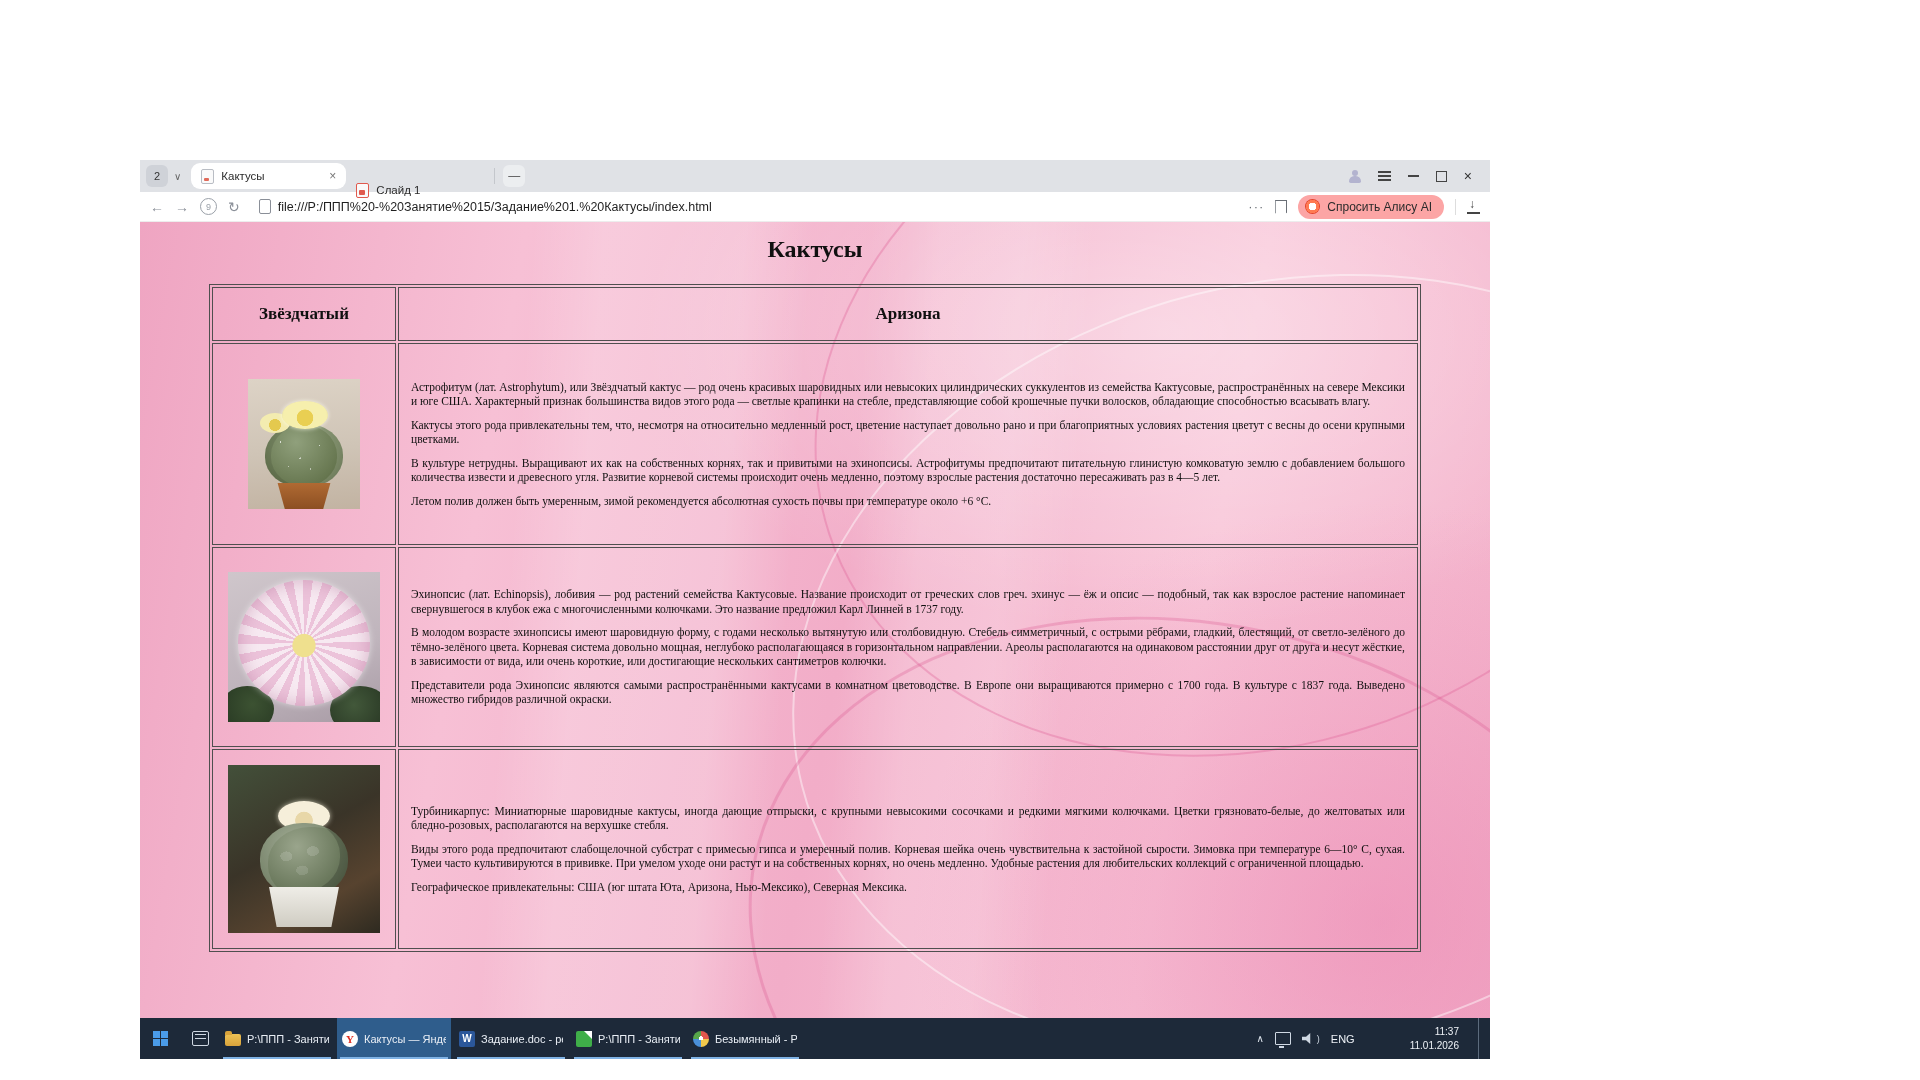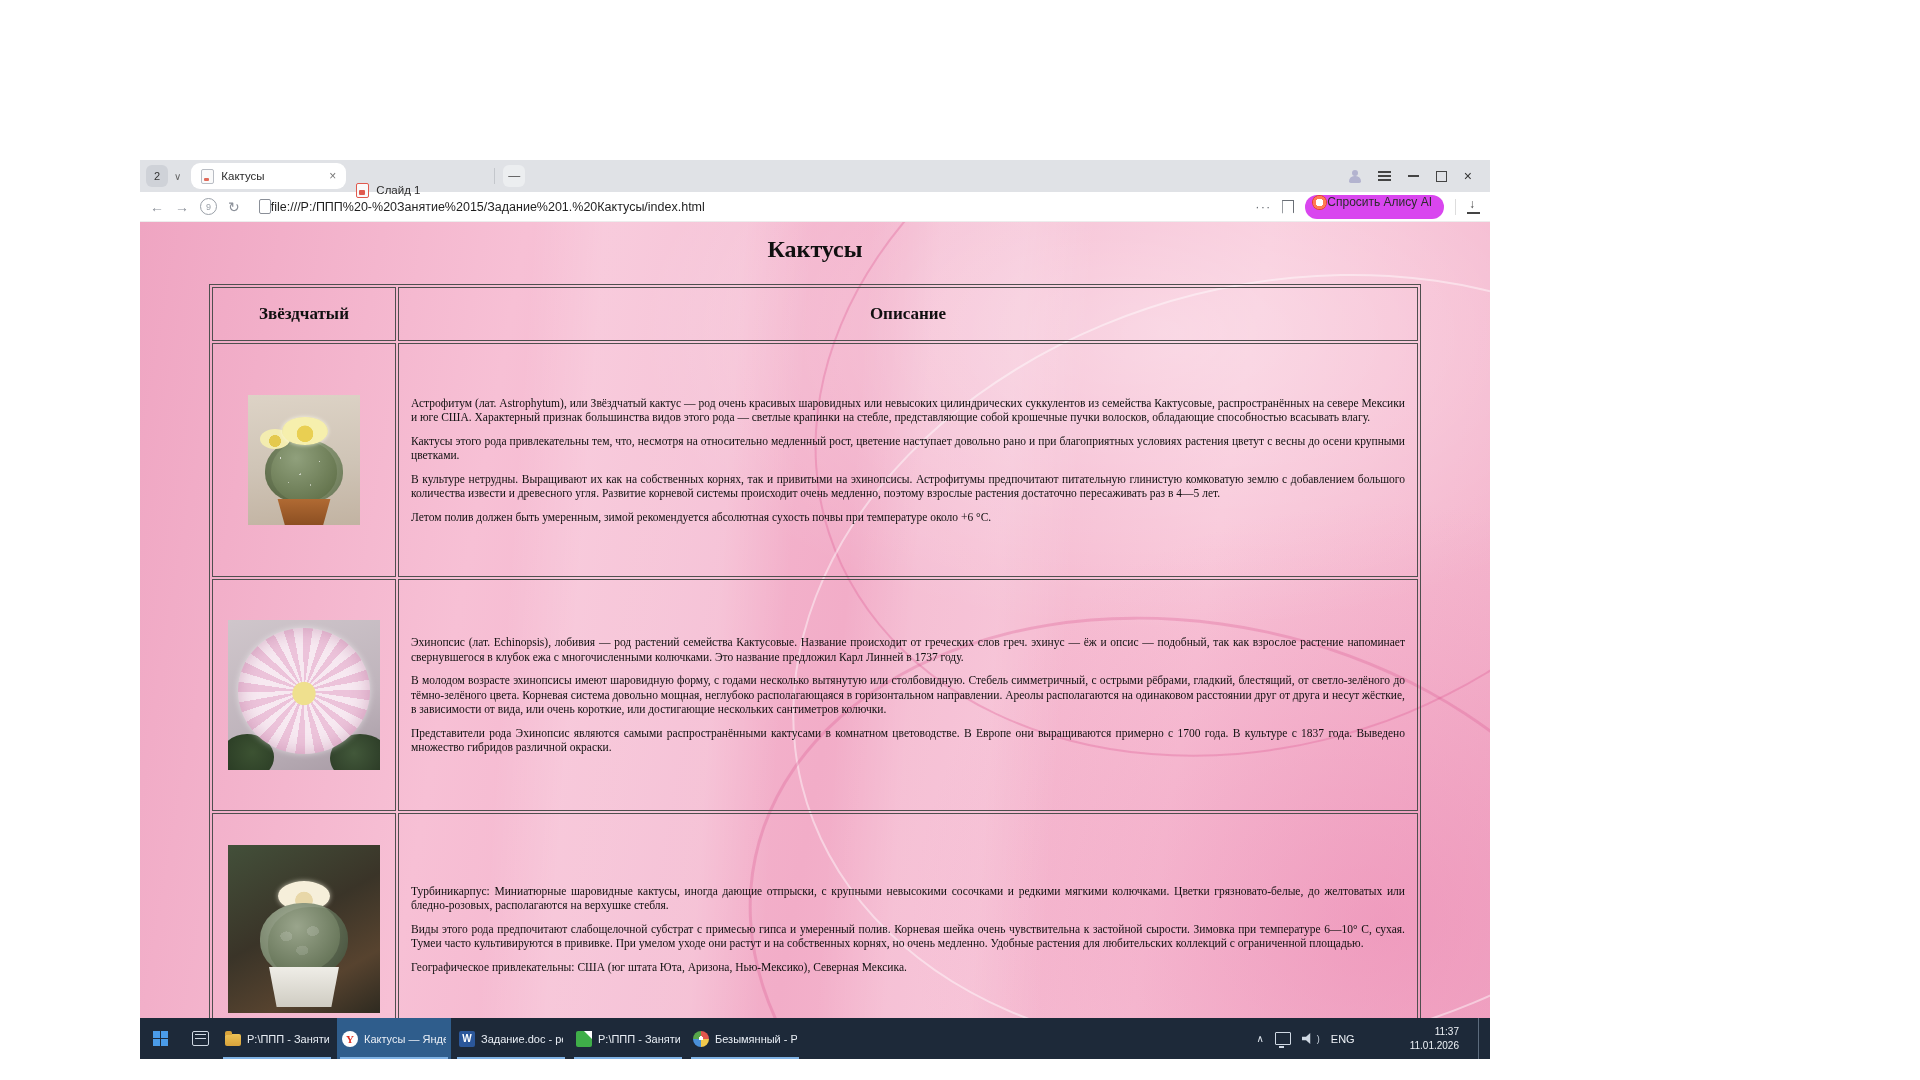--- a/index.html
+++ b/index.html
@@ -34,25 +34,25 @@
     linear-gradient(#444 0 0) 0 4px/13px 2px no-repeat,
     linear-gradient(#444 0 0) 0 8px/13px 2px no-repeat;}
   .icon-min{width:11px;height:2px;background:#444;}
   .icon-restore{width:9px;height:9px;border:1.5px solid #444;position:relative;background:#e0e2e6;}
   .icon-restore::before{content:"";position:absolute;left:2px;top:-4px;width:9px;height:9px;border:1.5px solid #444;z-index:-1;}
   .icon-close-x{font-size:14px;color:#333;line-height:1;}
   
   .toolbar{height:29px;background:#fff;border-bottom:1px solid #ededed;display:flex;align-items:center;gap:11px;padding:0 10px;}
   .nav-ic{color:#8a8f98;font-size:14px;line-height:1;}
   .circ9{width:15px;height:15px;border:1.3px solid #9aa0a8;border-radius:50%;color:#9aa0a8;font-size:9px;display:flex;align-items:center;justify-content:center;}
-  .urlbox{flex:1;height:22px;display:flex;align-items:center;padding:0 8px;font-size:12.5px;color:#1f1f1f;}
+  .urlbox{flex:1;height:22px;display:flex;align-items:center;gap:7px;padding:0 8px;font-size:12.5px;color:#1f1f1f;}
   .pageic{width:10px;height:13px;border:1.2px solid #8a8f98;border-radius:2px;flex:none;}
   .more-dots{color:#6a6f76;font-size:13px;letter-spacing:1px;}
   .bookmark{width:10px;height:13px;border:1.3px solid #6a6f76;border-bottom:none;clip-path:polygon(0 0,100% 0,100% 100%,50% 72%,0 100%);flex:none;background:#fff;}
-  .alice-pill{display:flex;align-items:flex-start;background:#d946ef;border-radius:13px;height:24px;padding:0 12px 0 7px;font-size:12px;color:#2b2b2b;white-space:nowrap;}
+  .alice-pill{display:flex;align-items:center;gap:7px;background:#fca5a5;border-radius:13px;height:24px;padding:0 12px 0 7px;font-size:12px;color:#2b2b2b;white-space:nowrap;}
   .alice-ic{width:15px;height:15px;border-radius:50%;background:radial-gradient(circle at 50% 50%,#ffffff 0 34%,#ff7a52 36% 62%,#e3422b 64% 100%);}
   .tb-sep{width:1px;height:16px;background:#ddd;}
   .dl-ic{width:13px;height:14px;position:relative;}
   .dl-ic::before{content:"↓";position:absolute;left:2px;top:-3px;font-size:12px;color:#444;}
   .dl-ic::after{content:"";position:absolute;left:0;bottom:0;width:13px;height:1.6px;background:#444;}
   
   .viewport{position:relative;height:797px;overflow:hidden;
     background:
       radial-gradient(850px 480px at 76% 14%, rgba(255,255,255,0.40), rgba(255,255,255,0) 62%),
       radial-gradient(760px 680px at 92% 88%, rgba(232,122,170,0.45), rgba(232,122,170,0) 62%),
@@ -62,21 +62,21 @@
     background:linear-gradient(94deg, rgba(255,255,255,0) 28%, rgba(255,255,255,0.22) 33%, rgba(255,255,255,0.22) 43%, rgba(255,255,255,0) 48%, rgba(255,255,255,0) 52%, rgba(255,255,255,0.18) 57%, rgba(255,255,255,0.18) 63%, rgba(255,255,255,0) 68%);}
   .swirl{position:absolute;border-radius:50%;pointer-events:none;}
   .swirl.s1{width:900px;height:700px;right:-220px;top:-180px;border:2px solid rgba(224,96,152,0.35);transform:rotate(-18deg);}
   .swirl.s2{width:1000px;height:760px;right:-300px;top:60px;border:2px solid rgba(255,255,255,0.45);transform:rotate(-14deg);}
   .swirl.s3{width:900px;height:650px;right:-160px;bottom:-260px;border:3px solid rgba(219,88,146,0.30);transform:rotate(12deg);}
   .page-title{font-family:"Liberation Serif",serif;font-size:24px;font-weight:bold;color:#101010;text-align:center;margin:14px 0 0;position:relative;}
   table.cactus{position:relative;margin:21px auto 0;border:1px solid #4f4f4f;border-collapse:separate;border-spacing:2px;width:1212px;background:transparent;}
   table.cactus th, table.cactus td{border:1px solid #4f4f4f;}
   th.hdr{font-family:"Liberation Serif",serif;font-size:17px;font-weight:bold;color:#101010;height:50px;}
   td.photo-cell{width:180px;text-align:center;vertical-align:middle;}
-  td.desc-cell{padding:20px 12px;font-family:"Liberation Serif",serif;font-size:11.5px;color:#101010;text-align:justify;vertical-align:middle;}
+  td.desc-cell{padding:4px 12px;font-family:"Liberation Serif",serif;font-size:11.5px;color:#101010;text-align:justify;vertical-align:middle;}
   td.desc-cell p{margin:9px 0;line-height:1.26;}
   tr.row1 td{height:192px;} tr.row2 td{height:190px;} tr.row3 td{height:190px;}
   
   .photo{display:inline-block;position:relative;overflow:hidden;vertical-align:middle;}
   .ph1{width:112px;height:130px;background:linear-gradient(175deg,#ddd3c6 0%,#cfc4b6 55%,#c2b3a2 100%);}
   .ph1 .body{position:absolute;left:17px;top:44px;width:78px;height:64px;border-radius:50% 50% 46% 46%;
     background:radial-gradient(circle at 40% 30%,#90a07c,#66764f 70%,#4c5a3a);
     box-shadow:inset -6px 0 0 rgba(255,255,255,0.12), inset 6px 0 0 rgba(0,0,0,0.10);}
   .ph1 .body::after{content:"";position:absolute;inset:0;border-radius:inherit;
     background:radial-gradient(2px 2px at 20% 30%,rgba(255,255,255,.7) 40%,transparent 41%),
@@ -192,21 +192,21 @@
     <div class="swirl s1"></div>
     <div class="swirl s2"></div>
     <div class="swirl s3"></div>
 
     <h1 class="page-title">Кактусы</h1>
 
     <table class="cactus">
       <tbody>
           <tr>
         <th class="hdr">Звёздчатый</th>
-        <th class="hdr">Описание</th>
+        <th class="hdr">Аризона</th>
       </tr>
       <tr class="row1">
         <td class="photo-cell">
           <div class="photo ph1">
             <div class="body"></div>
             <div class="flower-b"></div>
             <div class="flower-a"></div>
             <div class="pot"></div>
           </div>
         </td>

